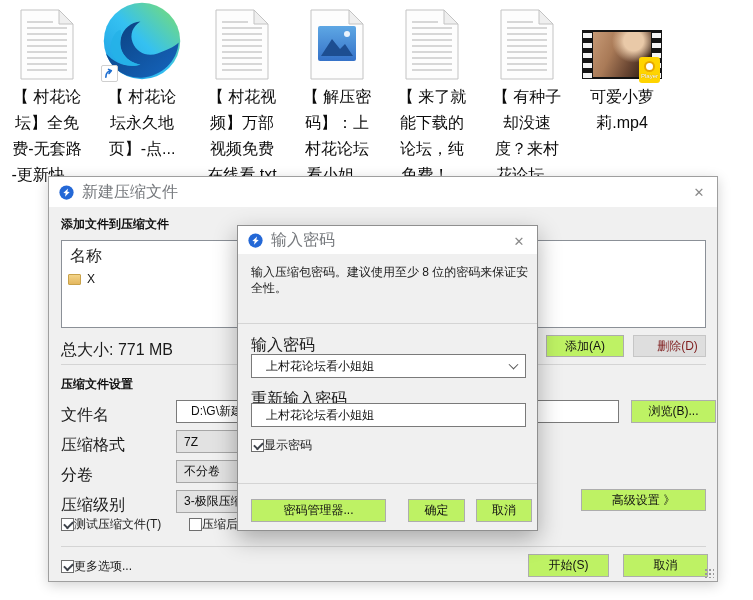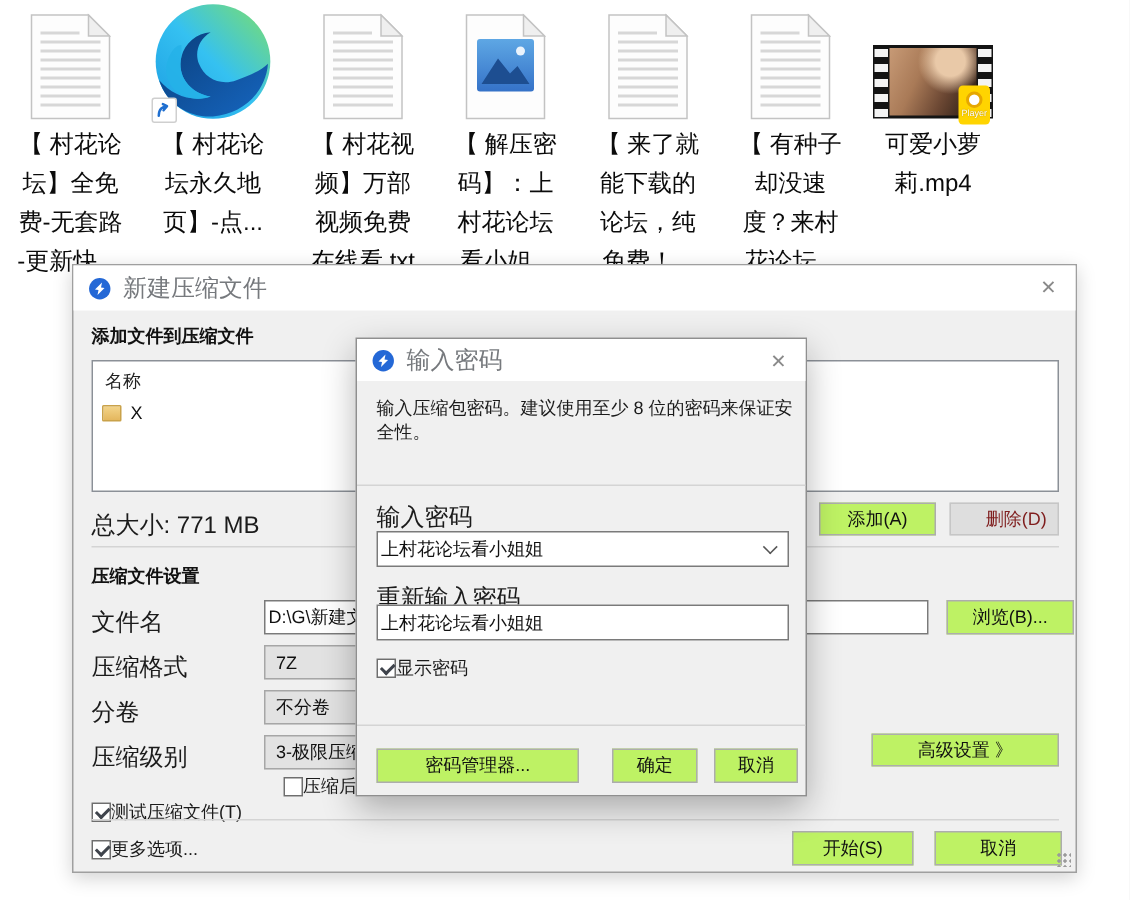--- a/index.html
+++ b/index.html
@@ -39,37 +39,37 @@
   .titlebar .ttl { font-size:16px; color:#76797d; margin-left:8px; }
   .closex { position:absolute; right:6px; top:4px; width:24px; height:22px; display:flex; align-items:center;
     justify-content:center; color:#8a8a8a; font-size:13px; cursor:pointer; }
   .logo { width:15px; height:15px; flex:0 0 auto; }
   .seclabel { position:absolute; font-size:12px; font-weight:bold; color:#111; }
   .lbl12 { position:absolute; font-size:16px; color:#1b1b1b; }
   .btn { position:absolute; background:#bef264; border:1px solid #adadad; font-size:12px; color:#111;
     display:flex; align-items:center; justify-content:center; cursor:pointer; font-family:inherit; }
   .btn:disabled,.btn.disabled { background:#dedede; border-color:#c6c6c6; color:#7f1d1d;padding-left:16px; }
   .field { position:absolute; background:#fff; border:1px solid #7a7a7a; font-size:12px; color:#111;
-    display:flex; align-items:center; padding:0 2px; overflow:hidden; white-space:nowrap; }
+    display:flex; align-items:center; padding:0 14px; overflow:hidden; white-space:nowrap; }
   .select { position:absolute; background:#e2e2e2; border:1px solid #a6a6a6; font-size:12px; color:#111;
     display:flex; align-items:center; padding:0 7px; overflow:hidden; white-space:nowrap; }
   .sep { position:absolute; height:1px; background:#d4d4d4; }
   .cbrow { position:absolute; display:flex; align-items:center; gap:0; font-size:12px; color:#1b1b1b; cursor:pointer; }
   .cbox { width:13px; height:13px; background:#fff; border:1px solid #6e6e6e; position:relative; flex:0 0 auto; }
   .cbrow.checked .cbox::after { content:""; position:absolute; left:2px; top:2px; width:7px; height:4px;
     border-left:2px solid #3f444c; border-bottom:2px solid #3f444c; transform:rotate(-45deg); }
   .chev { position:absolute; right:8px; top:50%; width:7px; height:7px; border-right:1.4px solid #555;
     border-bottom:1.4px solid #555; transform:translateY(-70%) rotate(45deg); }
   .grip { position:absolute; right:3px; bottom:3px; width:10px; height:10px;
     background-image:radial-gradient(circle,#9a9a9a 1px,transparent 1.2px); background-size:4px 4px; }
 
   
   #mainDlg { left:48px; top:176px; width:670px; height:406px; box-shadow:0 3px 12px rgba(0,0,0,.18); }
   .filelist { position:absolute; left:12px; top:63px; width:645px; height:88px; background:#fff; border:1px solid #8b9097; }
-  .filelist .hdr { font-size:12px; color:#222; padding:5px 0 3px 8px; }
+  .filelist .hdr { font-size:16px; color:#222; padding:5px 0 3px 8px; }
   .filelist .row { display:flex; align-items:center; gap:6px; padding:2px 0 2px 6px; font-size:12px; color:#111; }
   .folder { width:13px; height:11px; background:linear-gradient(180deg,#f3d489 0%,#e4b75e 100%);
     border:1px solid #c9a24a; border-radius:1px; position:relative; }
 
   
   #pwdDlg { left:237px; top:225px; width:301px; height:306px; border-color:#8f8f8f; box-shadow:0 8px 22px rgba(0,0,0,.3); }
   #pwdDlg .titlebar { height:28px; }
   #pwdDlg .desc { position:absolute; left:13px; top:38px; width:278px; font-size:12px; color:#1b1b1b; line-height:16px; }
 </style>
 </head>
@@ -288,21 +288,21 @@
     <div class="select" style="left:127px; top:253px; width:230px; height:23px">7Z</div>
 
     <span class="lbl12" style="left:12px; top:288px">分卷</span>
     <div class="select" style="left:127px; top:283px; width:230px; height:23px">不分卷</div>
 
     <span class="lbl12" style="left:12px; top:318px">压缩级别</span>
     <div class="select" style="left:127px; top:313px; width:230px; height:23px">3-极限压缩</div>
 
     <button class="btn" style="left:532px; top:312px; width:125px; height:22px">高级设置 》</button>
 
-    <div class="cbrow checked" style="left:12px; top:356px">
+    <div class="cbrow checked" style="left:12px; top:339px">
       <span class="cbox"></span>
       <span>测试压缩文件(T)</span>
     </div>
     <div class="cbrow" style="left:140px; top:339px">
       <span class="cbox"></span>
       <span>压缩后</span>
     </div>
 
     <div class="sep" style="left:12px; top:369px; width:645px"></div>
 

